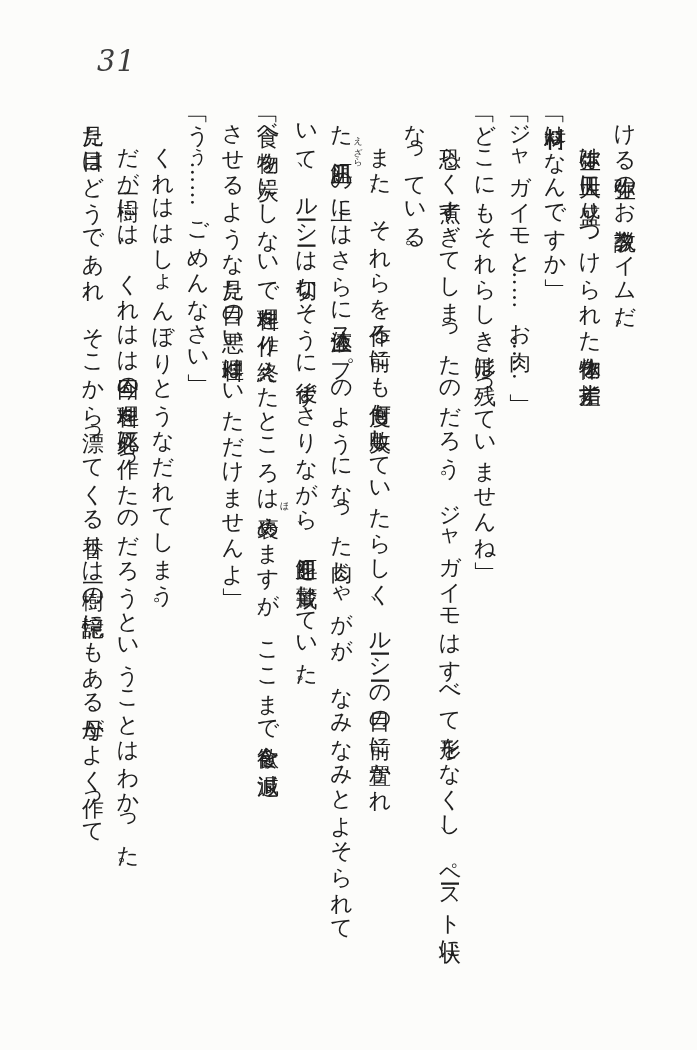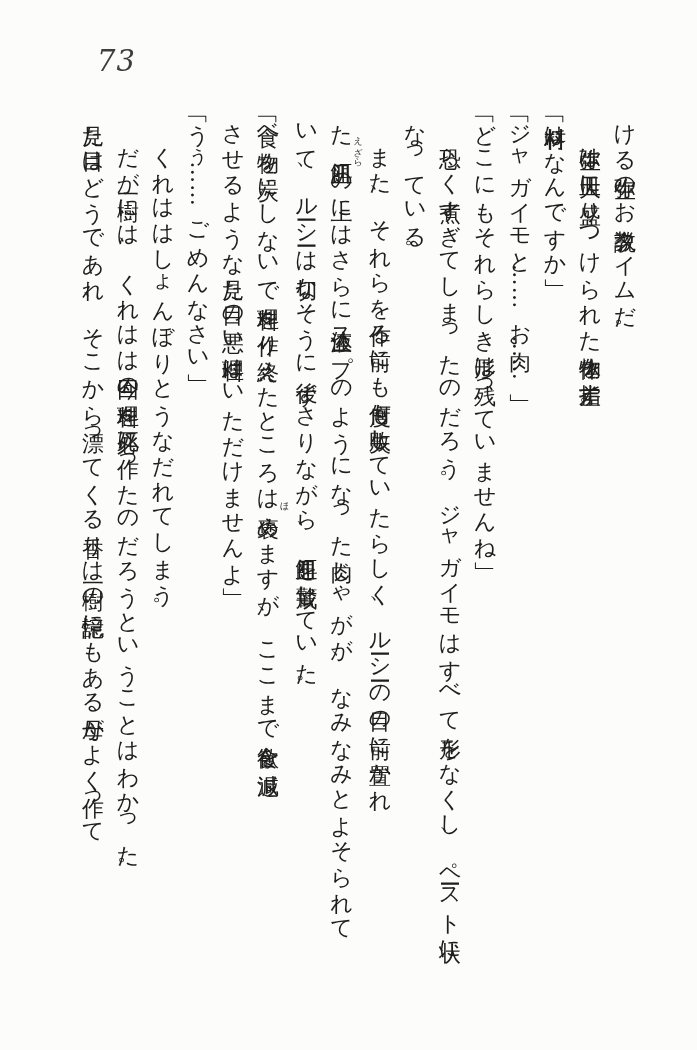--- a/index.html
+++ b/index.html
@@ -45,21 +45,21 @@
   rt {
     font-size: 9px;
     letter-spacing: 0;
     color: #2a2a2a;
   }
 </style>
 </head>
 <body>
 
 <div class="page" style="background: rgb(252, 252, 250);">
-  <div class="page-number">73</div>
+  <div class="page-number">31</div>
   <div class="text-area" style="color: rgb(30, 30, 30);">
       <div class="text-column">ける弥生のお説教タイムだ。</div>
       <div class="text-column">　弥生は大皿に盛りつけられた物体を指差す。</div>
       <div class="text-column">「材料はなんですか」</div>
       <div class="text-column">「ジャガイモと……お肉……」</div>
       <div class="text-column">「どこにもそれらしき形は残っていませんね」</div>
       <div class="text-column">　恐らく煮すぎてしまったのだろう。ジャガイモはすべて形をなくし、ペースト状に</div>
       <div class="text-column">なっている。</div>
       <div class="text-column">　また、それらを作る前にも何度も失敗していたらしく、ルーシーの目の前に置かれ</div>
       <div class="text-column">た<ruby>餌皿<rt>えざら</rt></ruby>の上にはさらに液体スープのようになった肉じゃがが、なみなみとよそられて</div>

